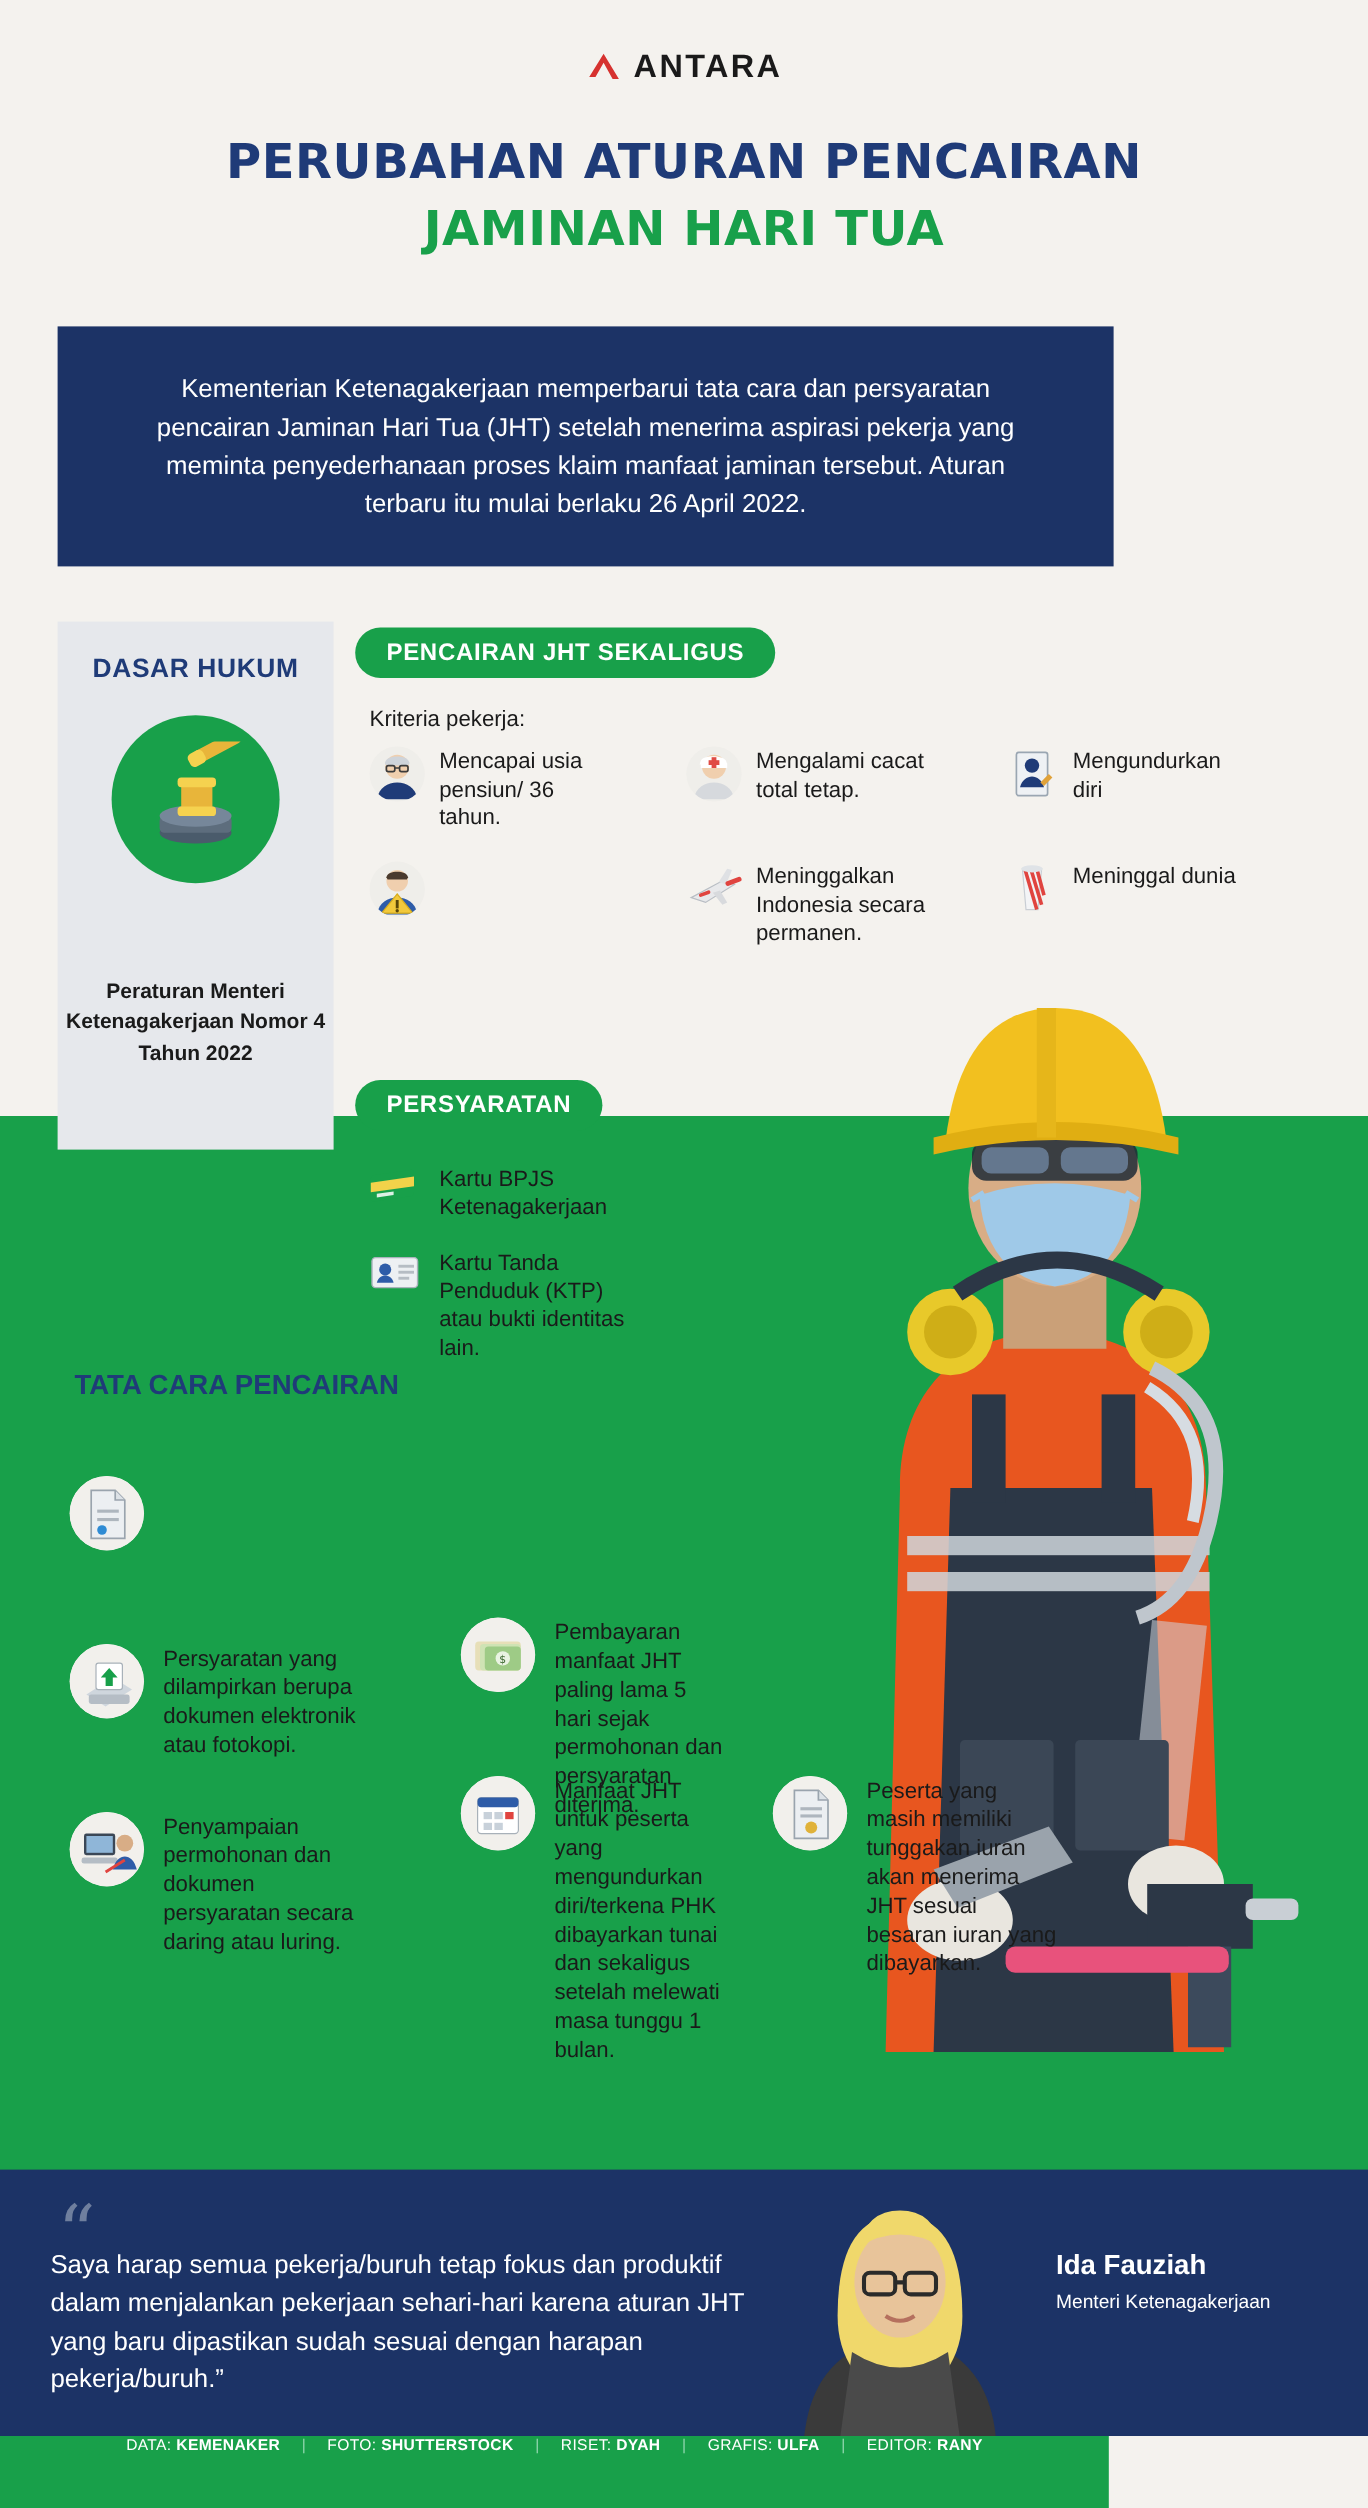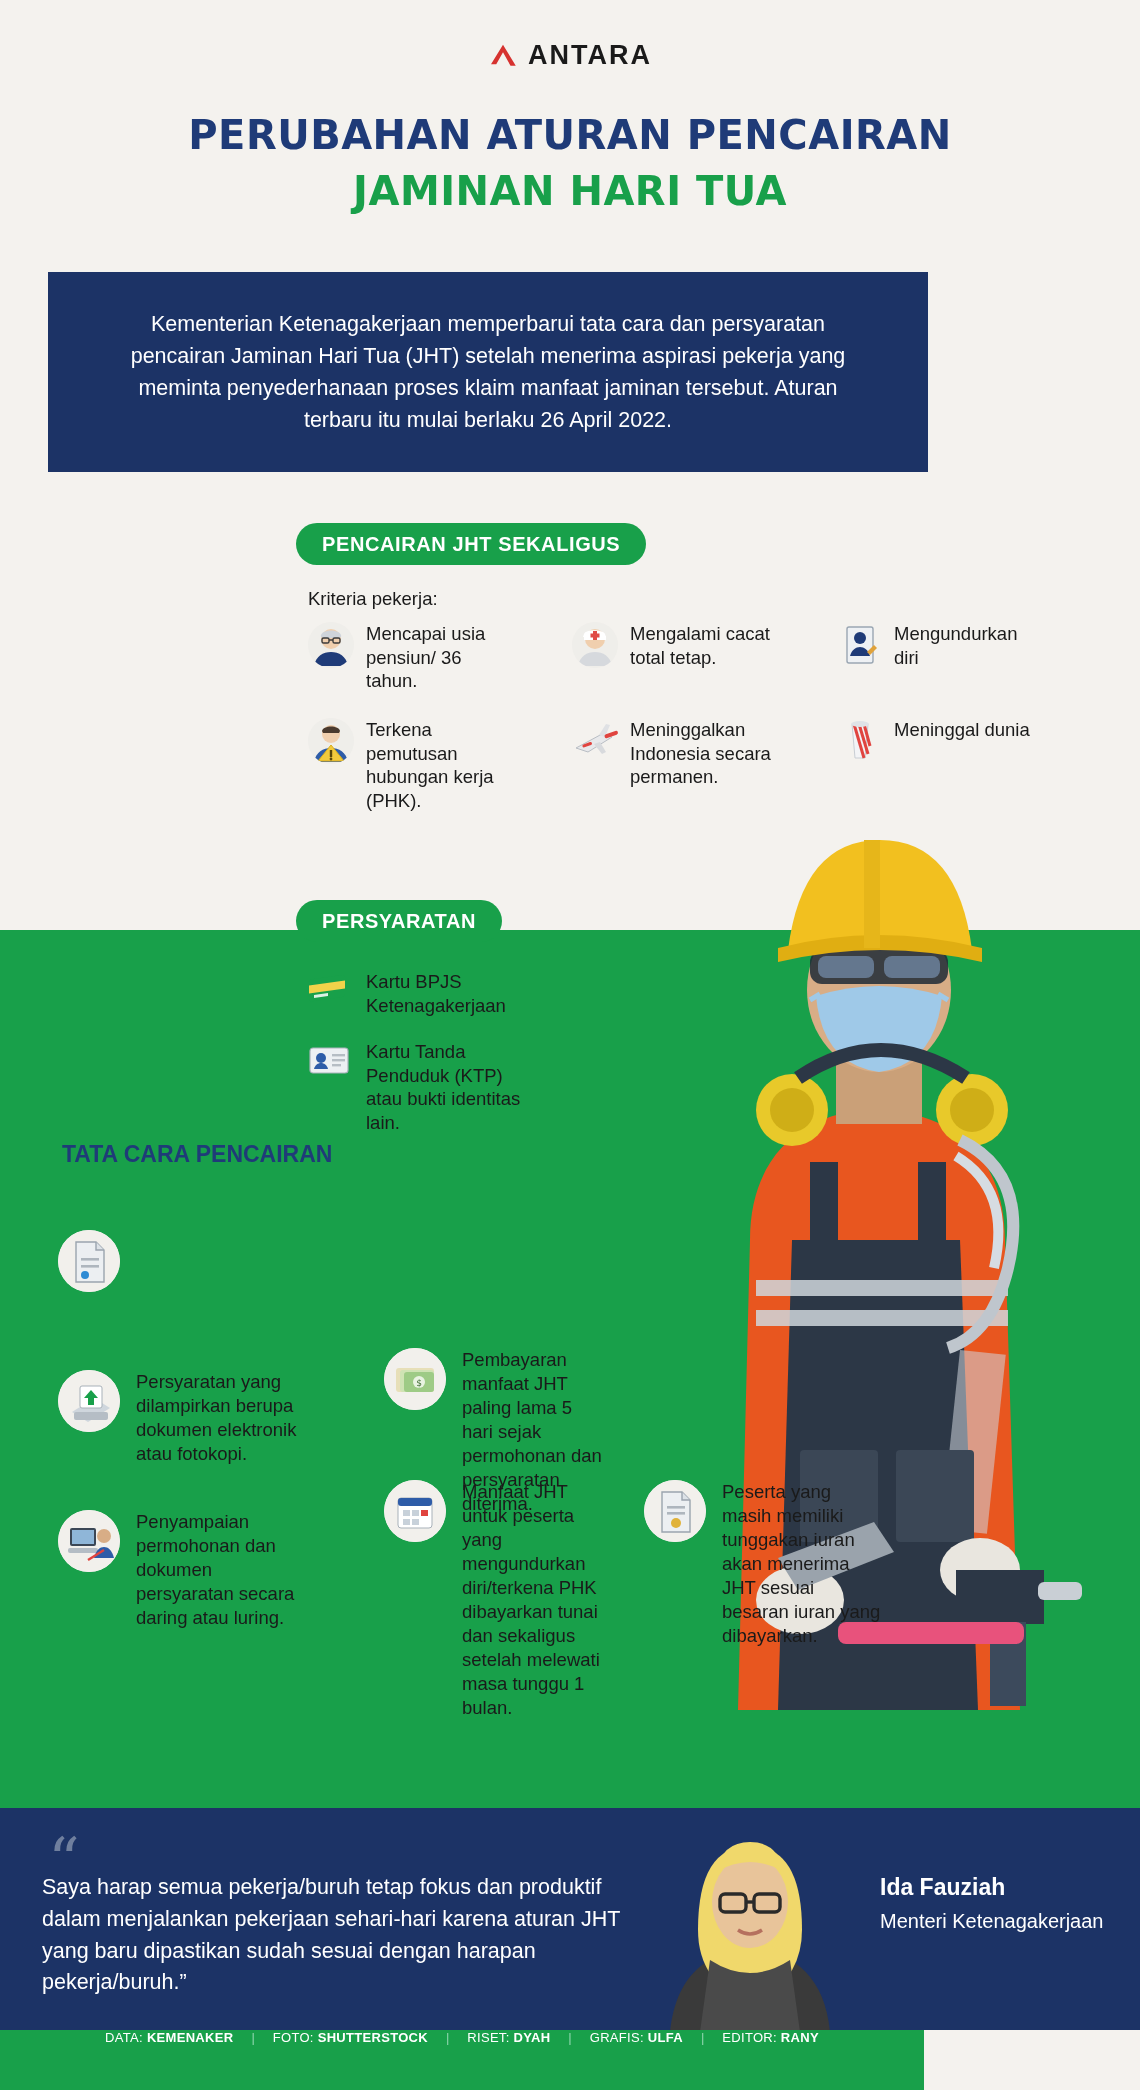--- a/index.html
+++ b/index.html
@@ -111,21 +111,21 @@
     font-family: "DejaVu Serif", serif; line-height: .8;
   }
   .quote-text {
     position: absolute; left: 42px; top: 1872px; width: 620px; color: #fff;
     font-size: 21.5px; line-height: 1.48;
   }
   .person-name {
     position: absolute; left: 880px; top: 1874px; color: #fff; font-size: 23px; font-weight: bold;
   }
   .person-role {
-    position: absolute; left: 880px; top: 1908px; color: #fff; font-size: 20px; line-height: 1.35;
+    position: absolute; left: 880px; top: 1908px; color: #fff; font-size: 16px; line-height: 1.35;
   }
 
   
   .footer {
     position: absolute; left: 0; top: 2030px; width: 924px; height: 60px; background: #18a04a;
     display: flex; align-items: flex-start; justify-content: center; gap: 0;
   }
   .footer-item { color: #fff; font-size: 13px; padding: 0 18px; letter-spacing: .3px; }
   .footer-item b { font-weight: bold; }
   .footer-sep { color: #8fd6ad; font-size: 13px; }
@@ -152,20 +152,36 @@
 
   <div class="title-block">
     <div class="title-1">PERUBAHAN ATURAN PENCAIRAN</div>
     <div class="title-2">JAMINAN HARI TUA</div>
   </div>
 
   <div class="intro-box">
     <div class="intro-text">Kementerian Ketenagakerjaan memperbarui tata cara dan persyaratan pencairan Jaminan Hari Tua (JHT) setelah menerima aspirasi pekerja yang meminta penyederhanaan proses klaim manfaat jaminan tersebut. Aturan terbaru itu mulai berlaku 26 April 2022.</div>
   </div>
 
+  <div class="dasar-card">
+    <div class="dasar-title">DASAR HUKUM</div>
+    <div class="dasar-circle">
+      <svg class="gavel" width="96" height="96" viewBox="0 0 96 96">
+        <ellipse cx="48" cy="76" rx="30" ry="9" fill="#4a5b6b"></ellipse>
+        <rect x="18" y="62" width="60" height="14" rx="4" fill="#5d6d7d"></rect>
+        <ellipse cx="48" cy="62" rx="30" ry="9" fill="#76879a"></ellipse>
+        <rect x="36" y="34" width="26" height="26" rx="3" fill="#e8b53a"></rect>
+        <rect x="33" y="30" width="32" height="8" rx="3" fill="#f5d24f"></rect>
+        <rect x="33" y="54" width="32" height="8" rx="3" fill="#f5d24f"></rect>
+        <rect x="44" y="10" width="44" height="11" rx="5" transform="rotate(-28 44 10)" fill="#e8b53a"></rect>
+        <rect x="40" y="12" width="14" height="12" rx="4" transform="rotate(-28 40 12)" fill="#f5d24f"></rect>
+      </svg>
+    </div>
+    <div class="dasar-caption">Peraturan Menteri Ketenagakerjaan Nomor 4 Tahun 2022</div>
+  </div>
 
   <div class="pill" id="pill-sekaligus">PENCAIRAN JHT SEKALIGUS</div>
   <div class="kriteria-label">Kriteria pekerja:</div>
 
   <div class="crit" style="left:308px; top:622px;">
     <div class="icon-circle">
       <svg width="46" height="46" viewBox="0 0 46 46">
         <circle cx="23" cy="23" r="23" fill="#efeeea"></circle>
         <path d="M6 44c2-10 9-14 17-14s15 4 17 14z" fill="#1f3b78"></path>
         <circle cx="23" cy="17" r="10" fill="#f0cfae"></circle>
@@ -210,21 +226,20 @@
       <svg width="46" height="46" viewBox="0 0 46 46">
         <circle cx="23" cy="23" r="23" fill="#efeeea"></circle>
         <path d="M6 44c2-10 9-14 17-14s15 4 17 14z" fill="#2e5ca8"></path>
         <circle cx="23" cy="16" r="9" fill="#f0cfae"></circle>
         <path d="M14 13c1-6 17-6 18 0l-1 2H15z" fill="#4a3a2e"></path>
         <path d="M23 27l13 16H10z" fill="#f2c93c" stroke="#d8ad1e" stroke-width="1"></path>
         <rect x="21.8" y="32" width="2.4" height="7" fill="#5a4608"></rect>
         <circle cx="23" cy="41" r="1.4" fill="#5a4608"></circle>
       </svg>
     </div>
-    <div class="txt">Terkena pemutusan hubungan kerja (PHK).</div>
   </div>
 
   <div class="crit" style="left:572px; top:718px;">
     <div class="icon-plain">
       <svg width="52" height="46" viewBox="0 0 52 46">
         <path d="M4 30 L30 16 L40 19 L16 34 Z" fill="#e8e9eb" stroke="#b9bec4" stroke-width="1"></path>
         <path d="M27 17 L34 6 L38 7 L33 19 Z" fill="#dfe1e4"></path>
         <path d="M22 26 L30 36 L34 34 L28 24 Z" fill="#d8dadd"></path>
         <rect x="32" y="17" width="14" height="4" rx="2" transform="rotate(-20 32 17)" fill="#e0443f"></rect>
         <rect x="10" y="27" width="10" height="3" rx="1.5" transform="rotate(-20 10 27)" fill="#e0443f"></rect>

